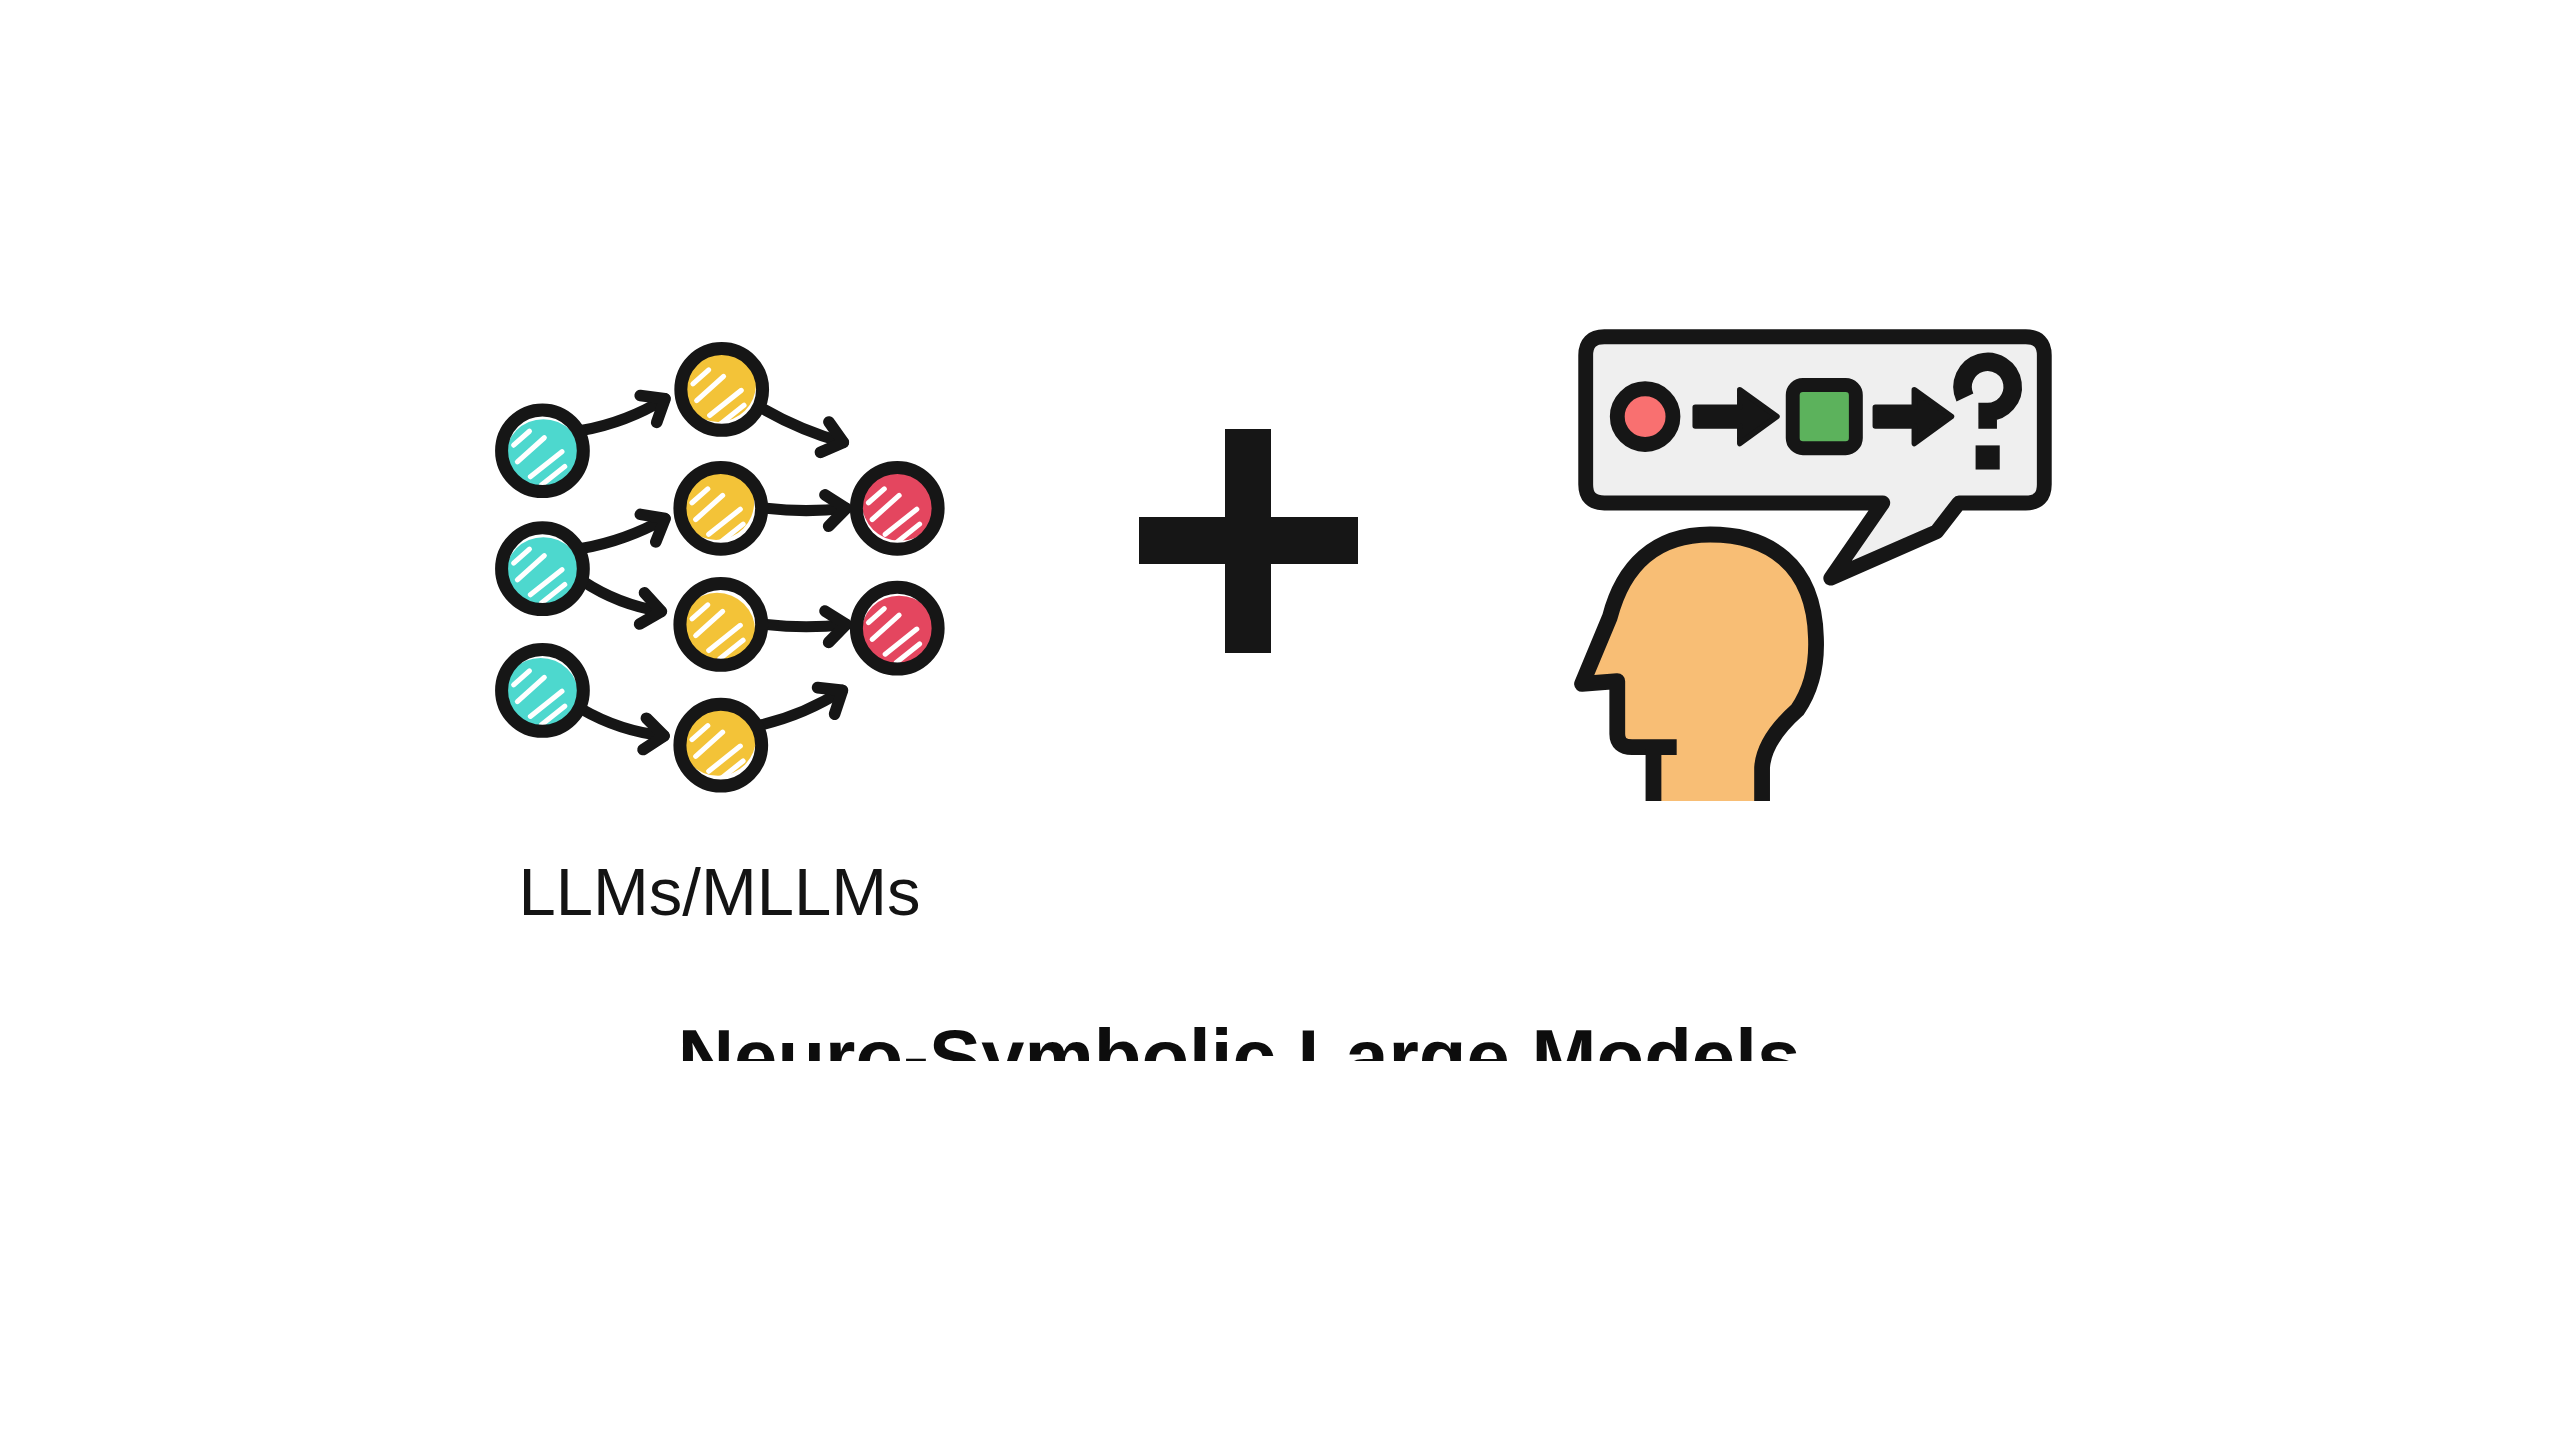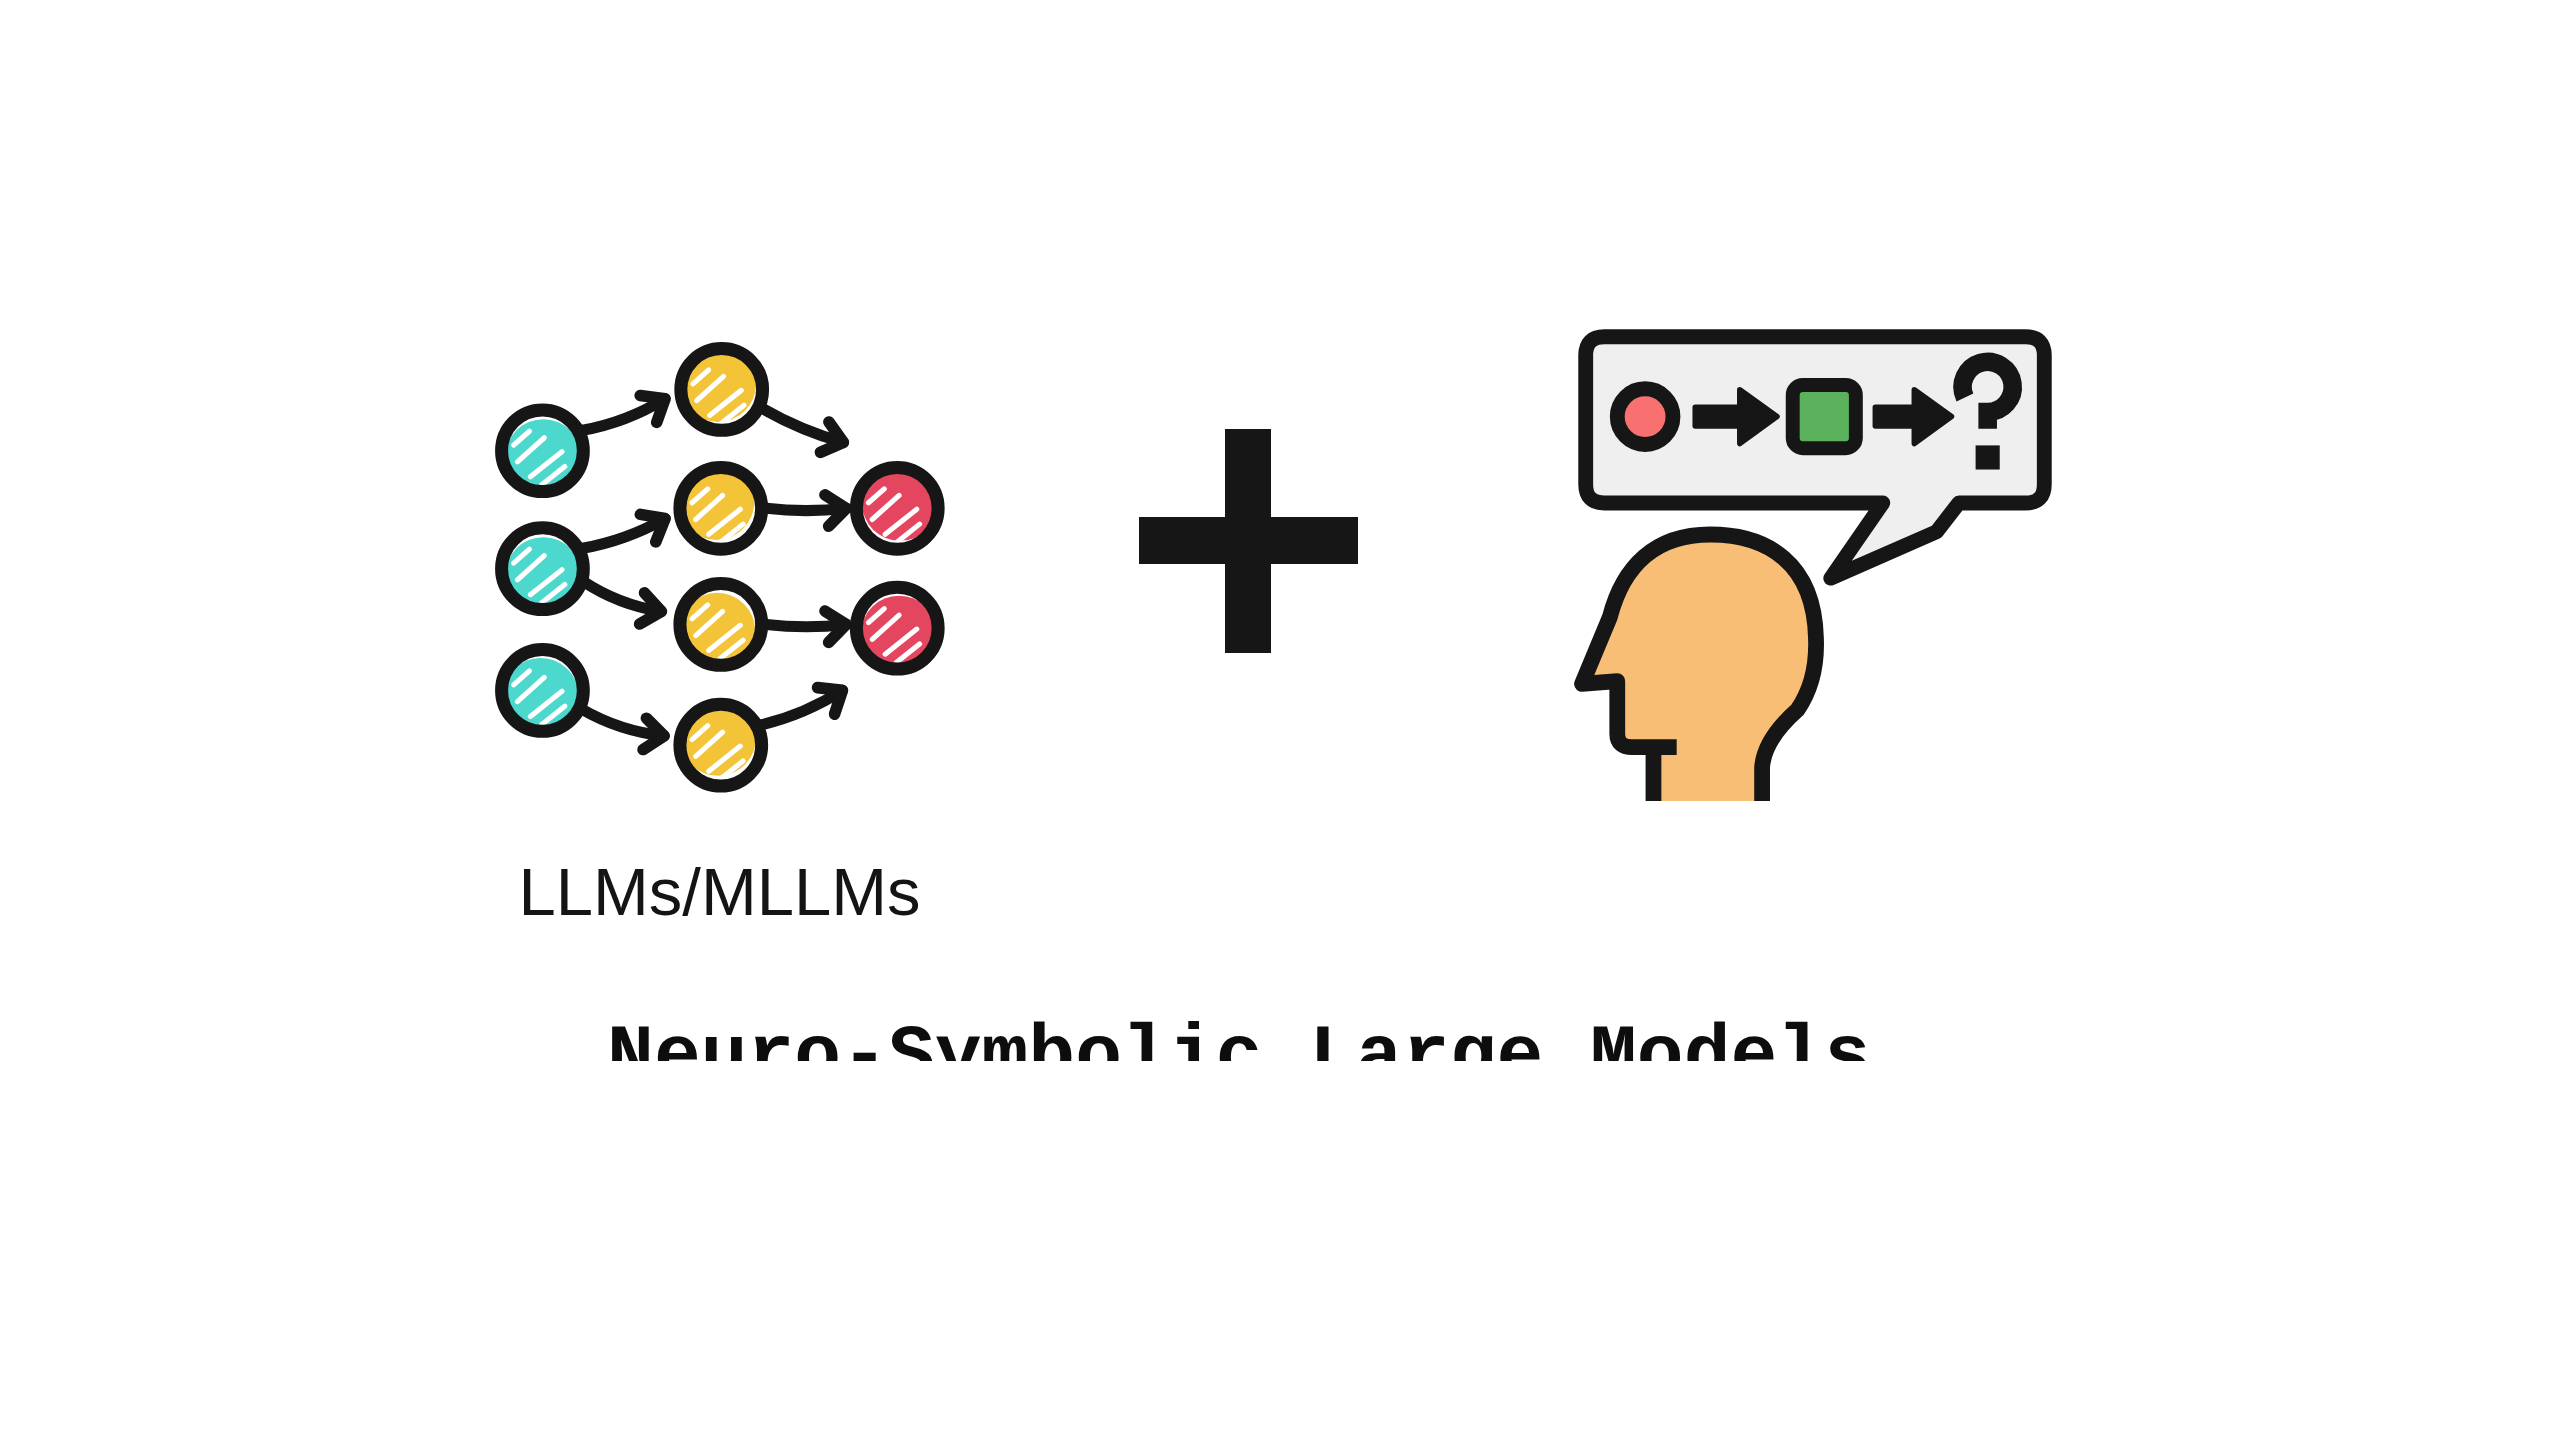--- a/index.html
+++ b/index.html
@@ -24,21 +24,20 @@
   .title{
     position:absolute;
     left:543px;top:1017px;
     width:1392px;
     text-align:center;
     font-size:78px;
     line-height:80px;
     font-weight:bold;
     color:#0d0d0d;
     white-space:nowrap;
-    font-family:Liberation Mono, monospace;
   }
   .plus{position:absolute;left:1139px;top:429px;width:219px;height:224px;}
   .plus .bar-h{position:absolute;left:0;top:88px;width:219px;height:47px;background:var(--c-ink,#0f0f0f);}
   .plus .bar-v{position:absolute;left:86px;top:0;width:46px;height:224px;background:var(--c-ink,#0f0f0f);}
   svg{display:block;}
 </style>
 </head>
 <body>
 
 <div class="canvas">

